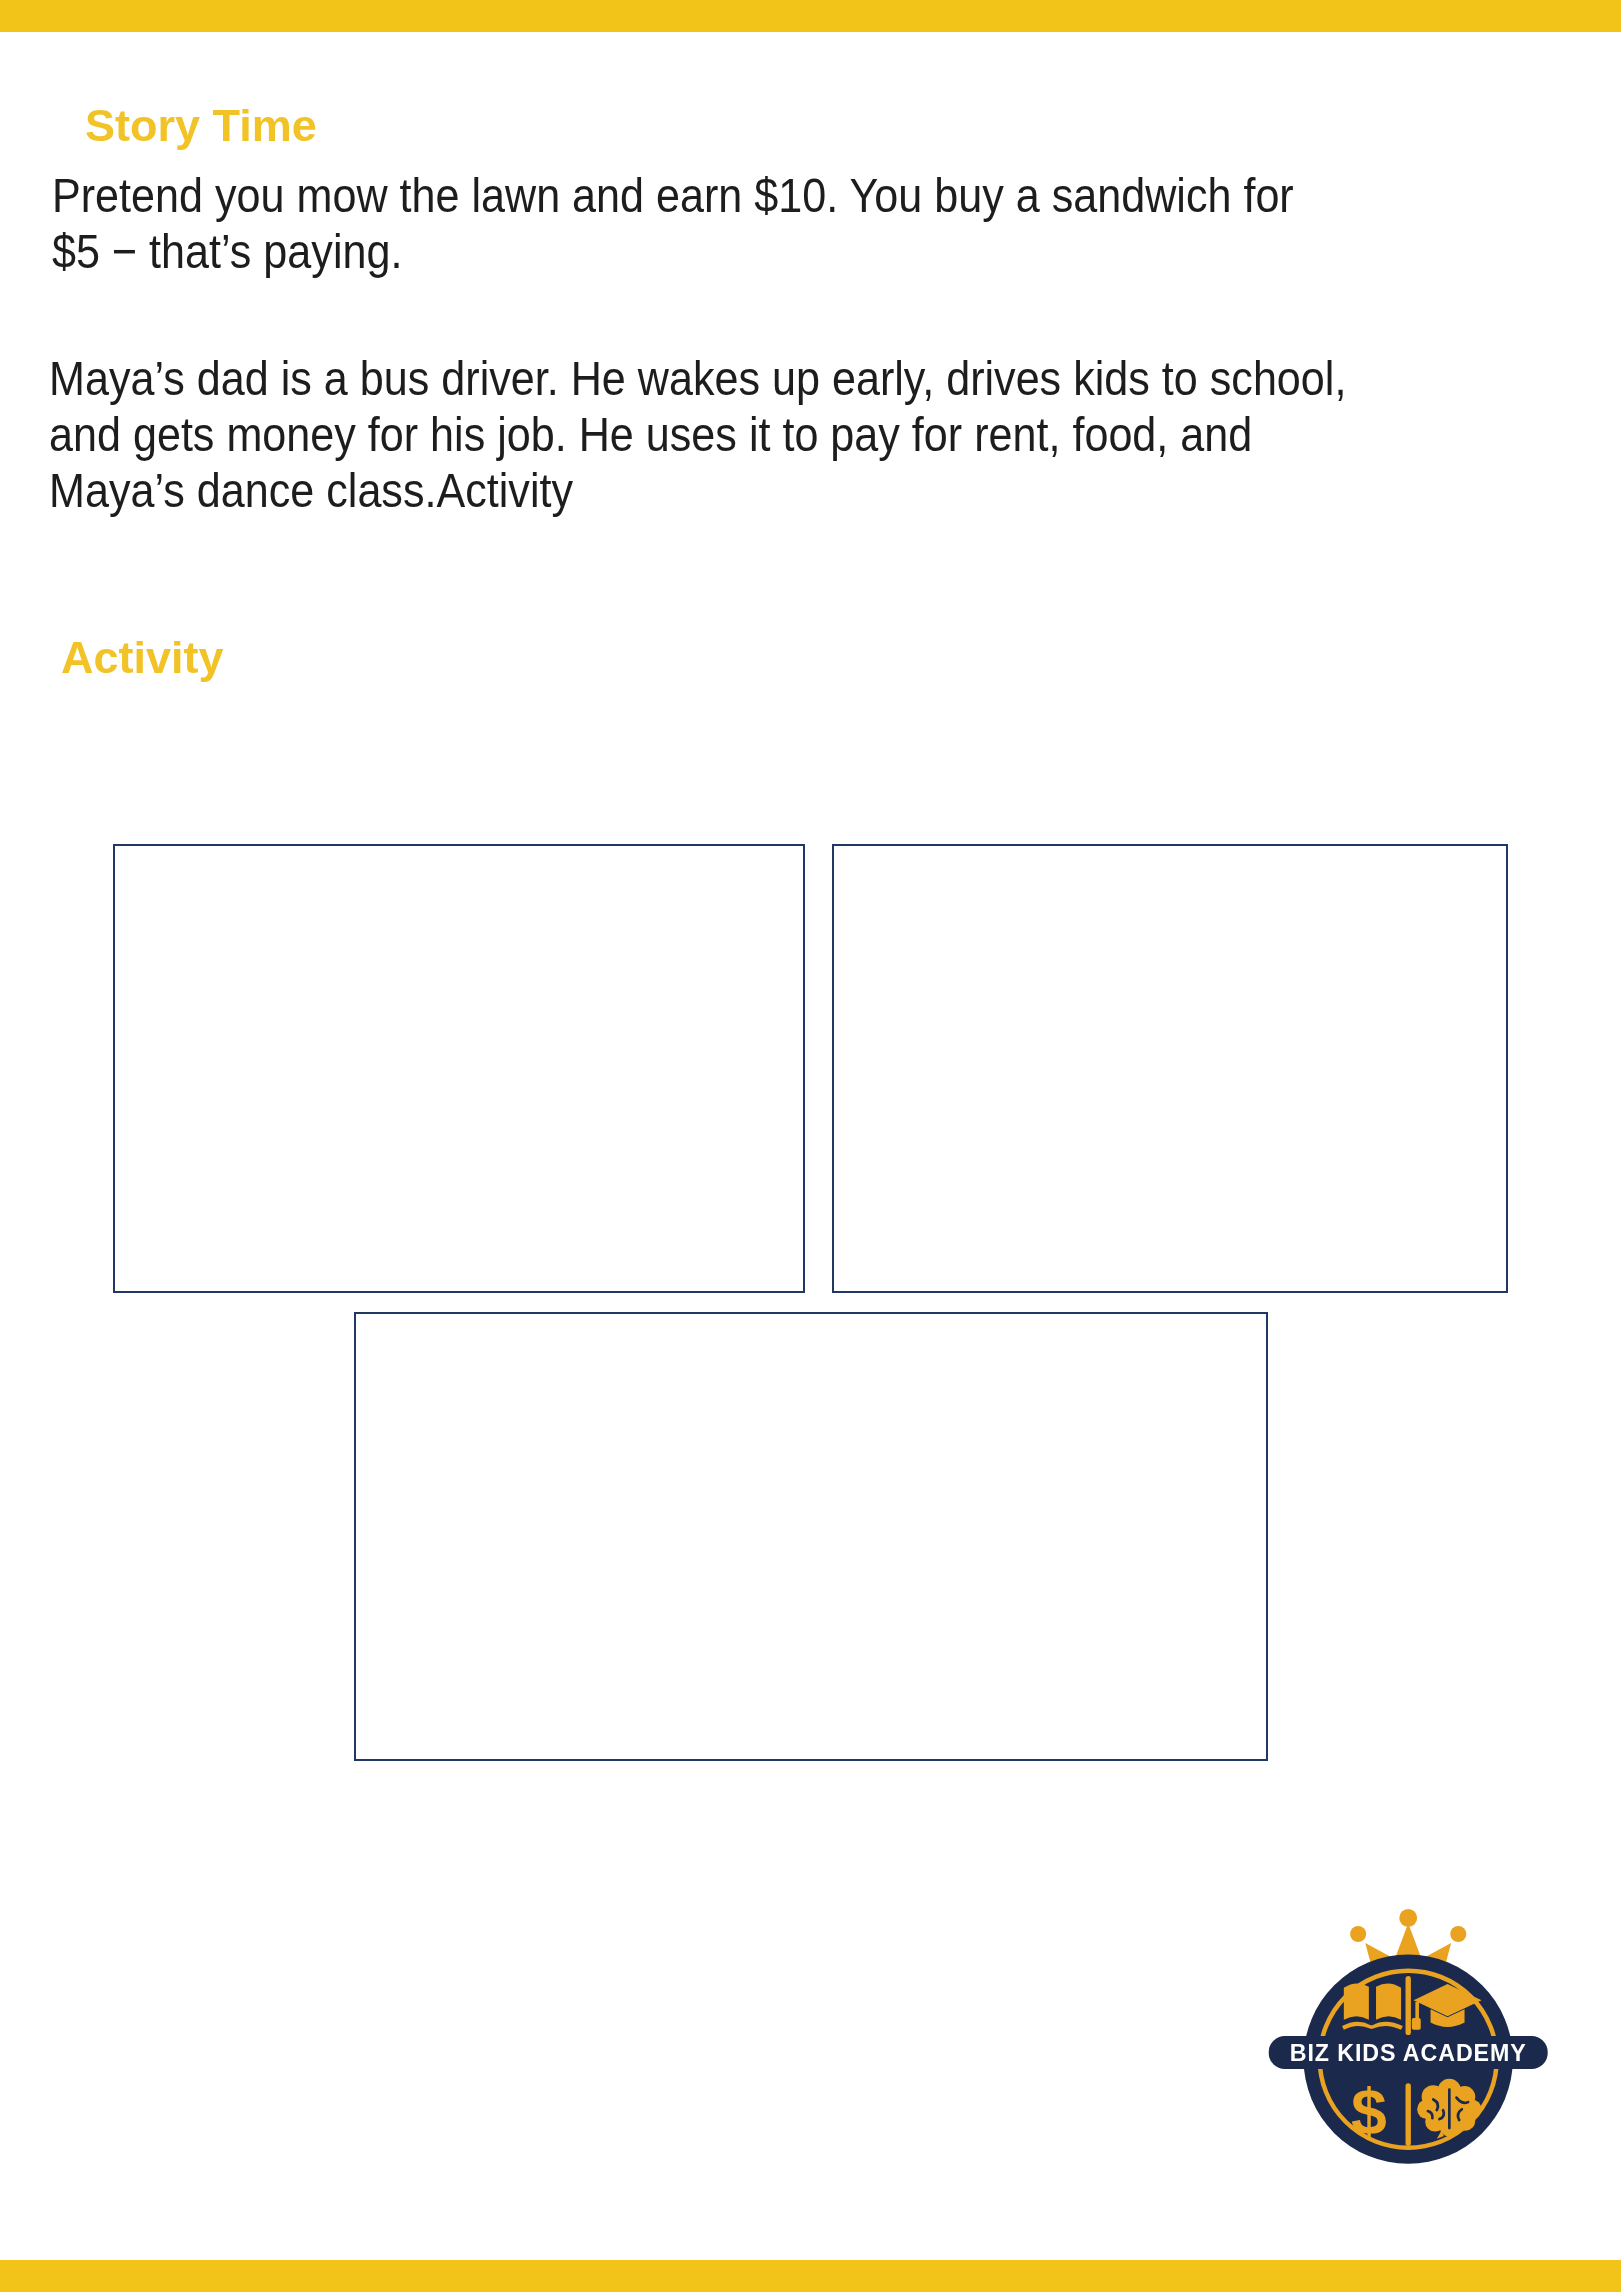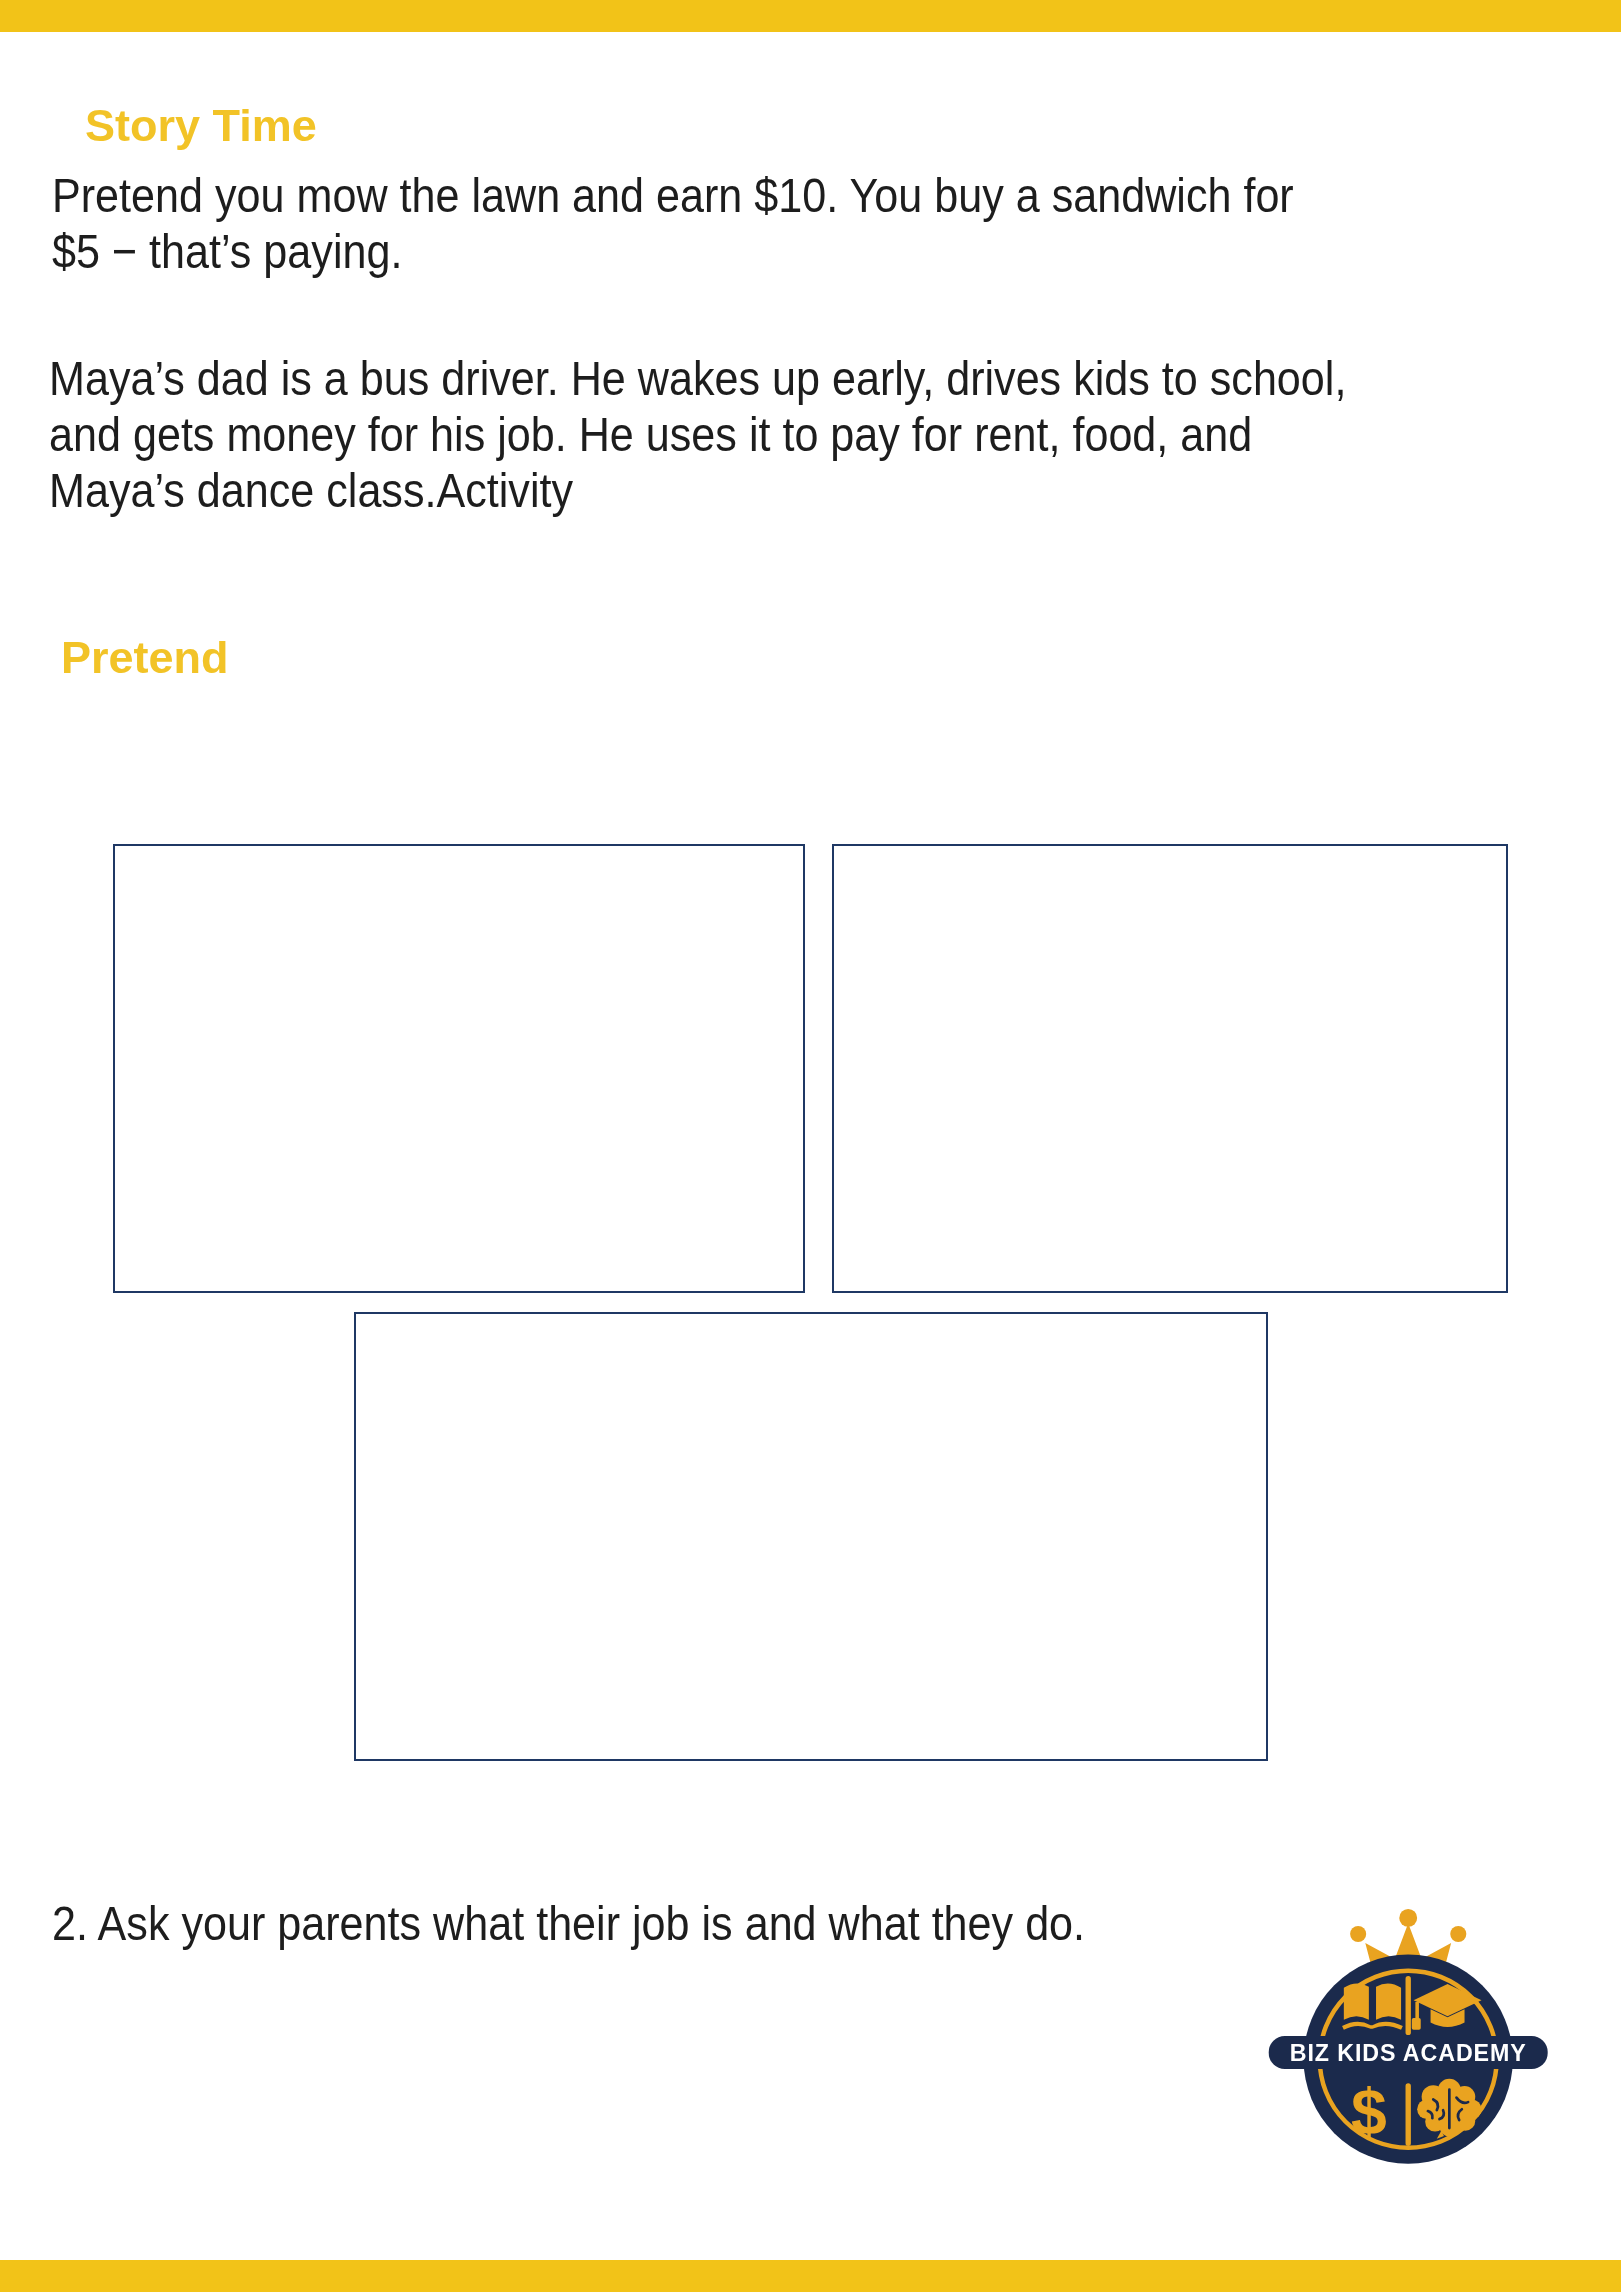--- a/index.html
+++ b/index.html
@@ -77,30 +77,27 @@
     <div class="body-line">Pretend you mow the lawn and earn $10. You buy a sandwich for</div>
     <div class="body-line">$5 − that’s paying.</div>
   </div>
 
   <div class="body-block" id="paragraph-2">
     <div class="body-line">Maya’s dad is a bus driver. He wakes up early, drives kids to school,</div>
     <div class="body-line">and gets money for his job. He uses it to pay for rent, food, and</div>
     <div class="body-line">Maya’s dance class.Activity</div>
   </div>
 
-  <div class="section-heading" id="activity-heading">Pretend</div>
+  <div class="section-heading" id="activity-heading">Activity</div>
 
 
   <div class="drawing-box" id="drawing-box-1"></div>
   <div class="drawing-box" id="drawing-box-2"></div>
   <div class="drawing-box" id="drawing-box-3"></div>
 
-  <div class="body-block" id="activity-item-2">
-    <div class="body-line">2. Ask your parents what their job is and what they do.</div>
-  </div>
 
   <div id="logo">
     <svg xmlns="http://www.w3.org/2000/svg" viewBox="0 0 340 310" width="304" height="278">
 
       <g fill="#E9A320">
         <circle cx="168" cy="14" r="10"></circle>
         <circle cx="112" cy="32" r="9"></circle>
         <circle cx="224" cy="32" r="9"></circle>
         <path d="M120 42 L153 60 L168 20 L183 60 L216 42 L206 80 L130 80 Z"></path>
       </g>

